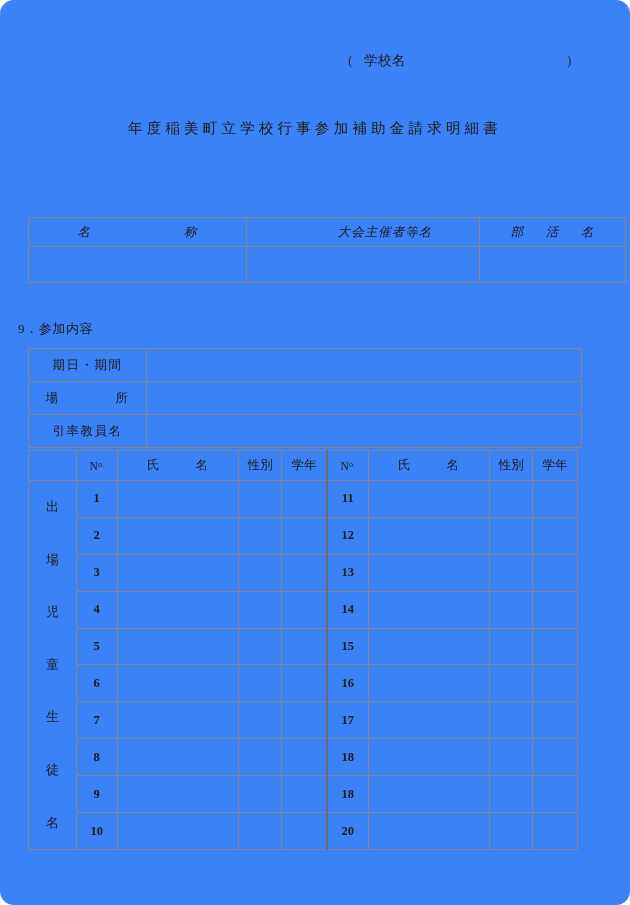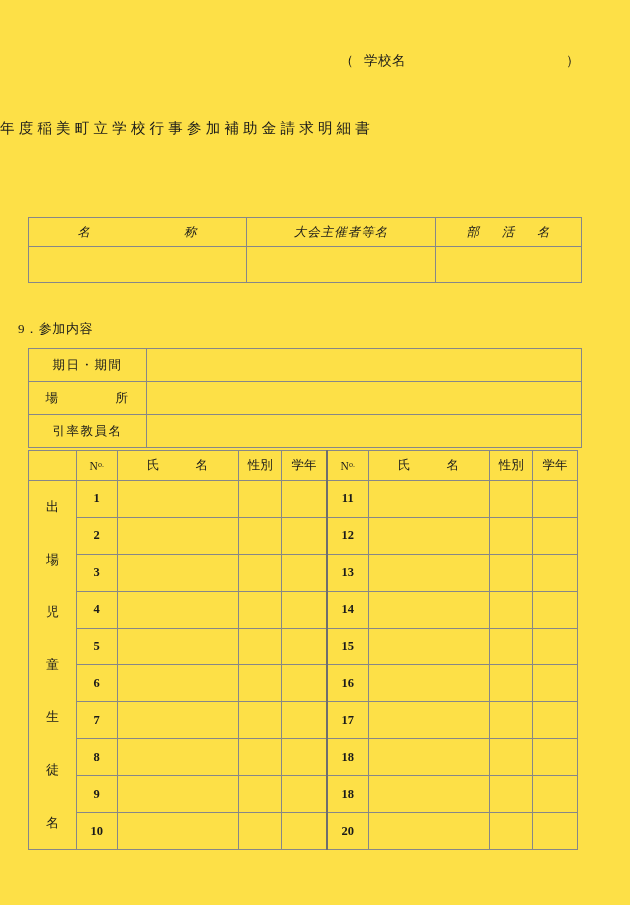--- a/index.html
+++ b/index.html
@@ -12,21 +12,22 @@
     height: 905px;
     font-family: "Liberation Serif", "DejaVu Serif", serif;
     color: #1a1a1a;
     position: relative;
     overflow: hidden;
   }
 
   .page {
     position: absolute;
     inset: 0;
-    background: #fde047;
+    background: #3b82f6;
+    border-radius: 14px;
   }
 
   
   .school-line {
     position: absolute;
     left: 340px;
     top: 52px;
     width: 240px;
     font-size: 13.5px;
     letter-spacing: 0.5px;
@@ -34,20 +35,21 @@
   }
   .school-line .paren-open { margin-right: 10px; }
   .school-line .paren-close { float: right; }
 
   
   .doc-title {
     position: absolute;
     left: 0;
     right: 0;
     top: 119px;
+    text-align: center;
     font-size: 14.5px;
     letter-spacing: 4.2px;
     white-space: nowrap;
   }
 
   
   .section-heading {
     position: absolute;
     font-size: 13px;
     letter-spacing: 0.6px;
@@ -74,21 +76,21 @@
   
   #table-event {
     left: 28px;
     top: 217px;
     width: 550px;
     font-style: italic;
   }
   #table-event th { height: 28px; letter-spacing: 1px; }
   #table-event td.blank { height: 35px; }
   .col-name   { width: 217px; }
-  .col-host   { width: 188px; }
+  .col-host   { width: 188px; padding-left: 44px; }
   .col-club   { width: 145px; }
   .spread-2 { display: inline-block; width: 120px; text-align: justify; text-align-last: justify; }
   .spread-3 { display: inline-block; width: 84px; text-align: justify; text-align-last: justify; }
 
   
   #table-participation {
     left: 28px;
     top: 348px;
     width: 554px;
   }

